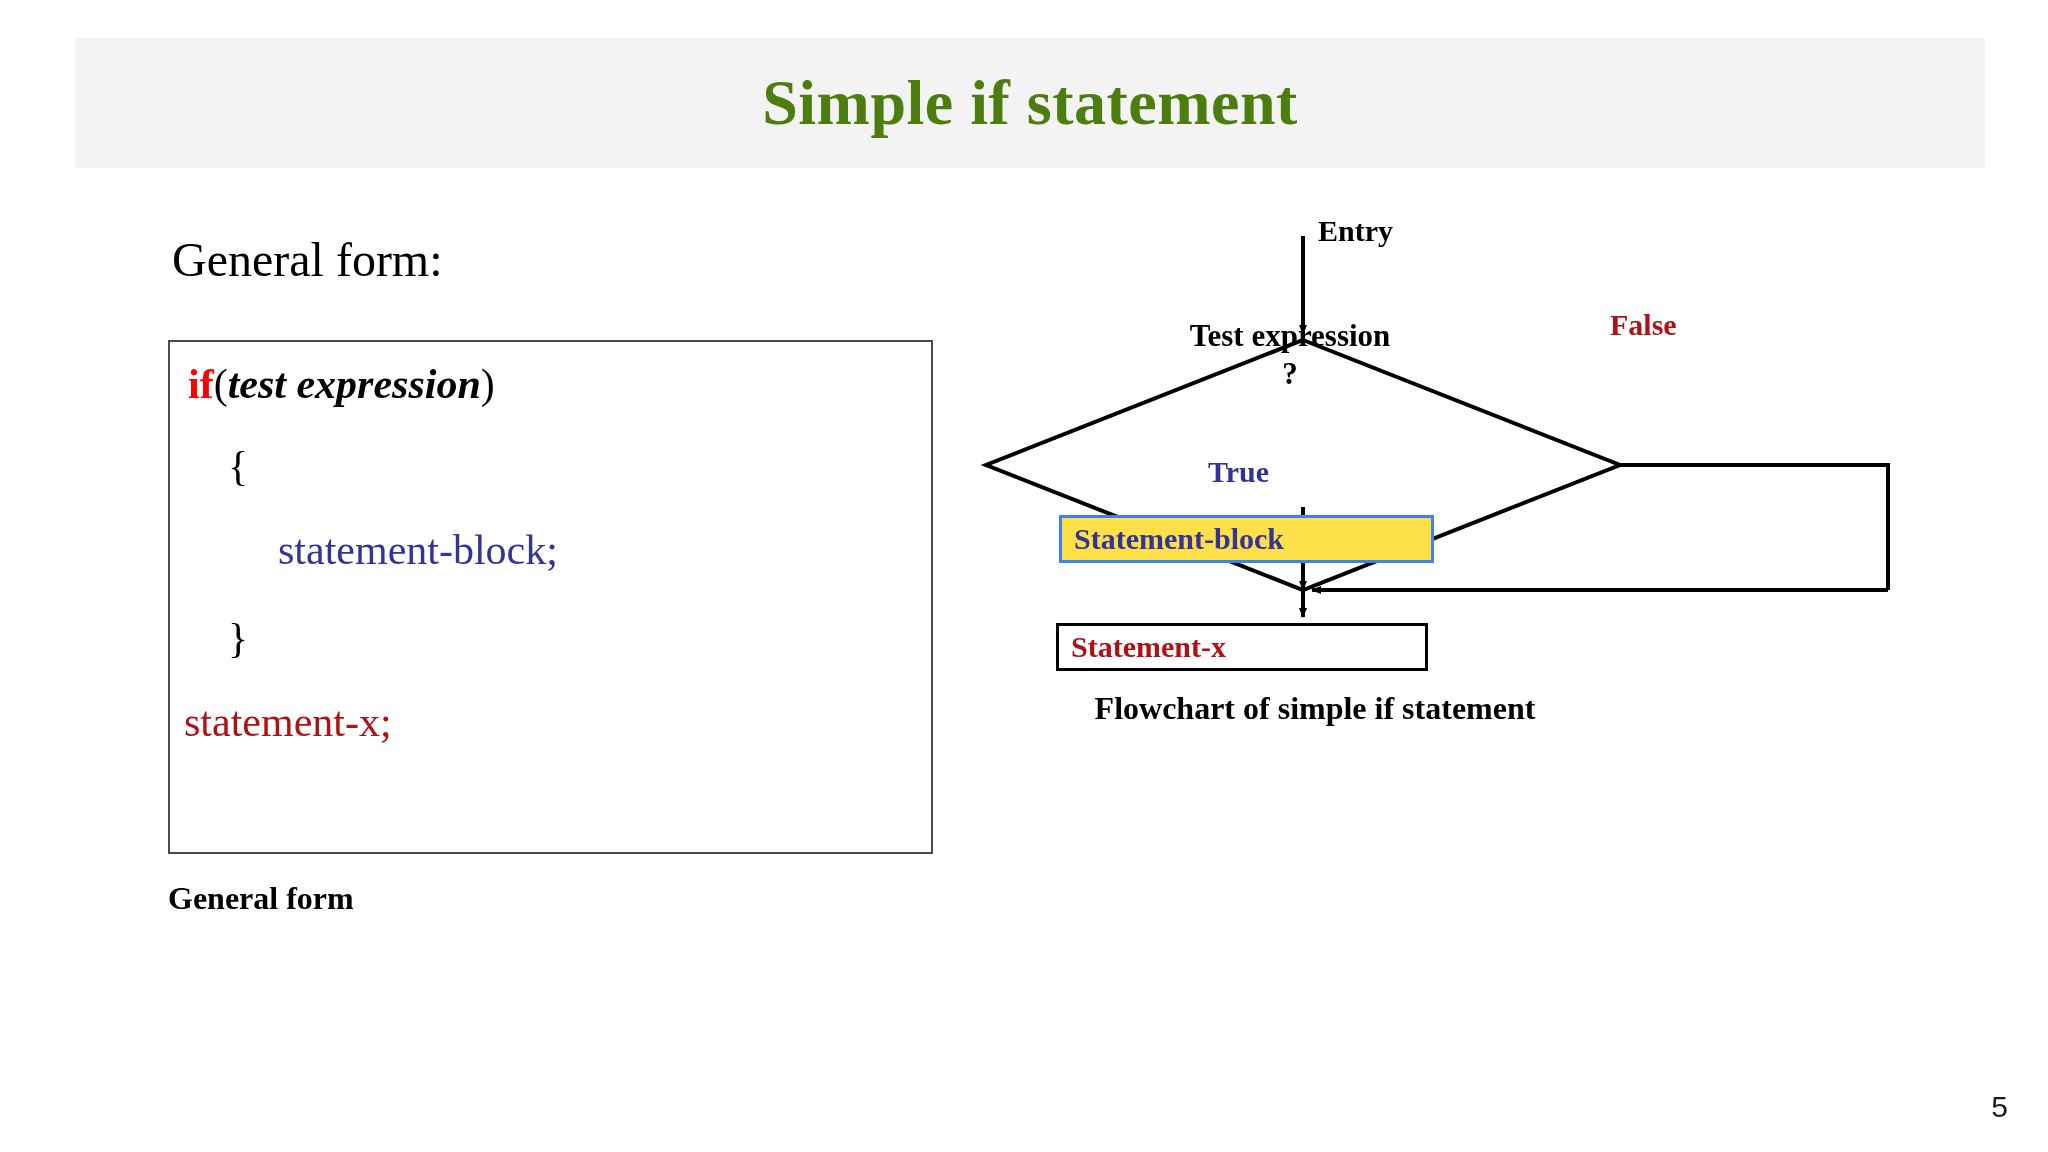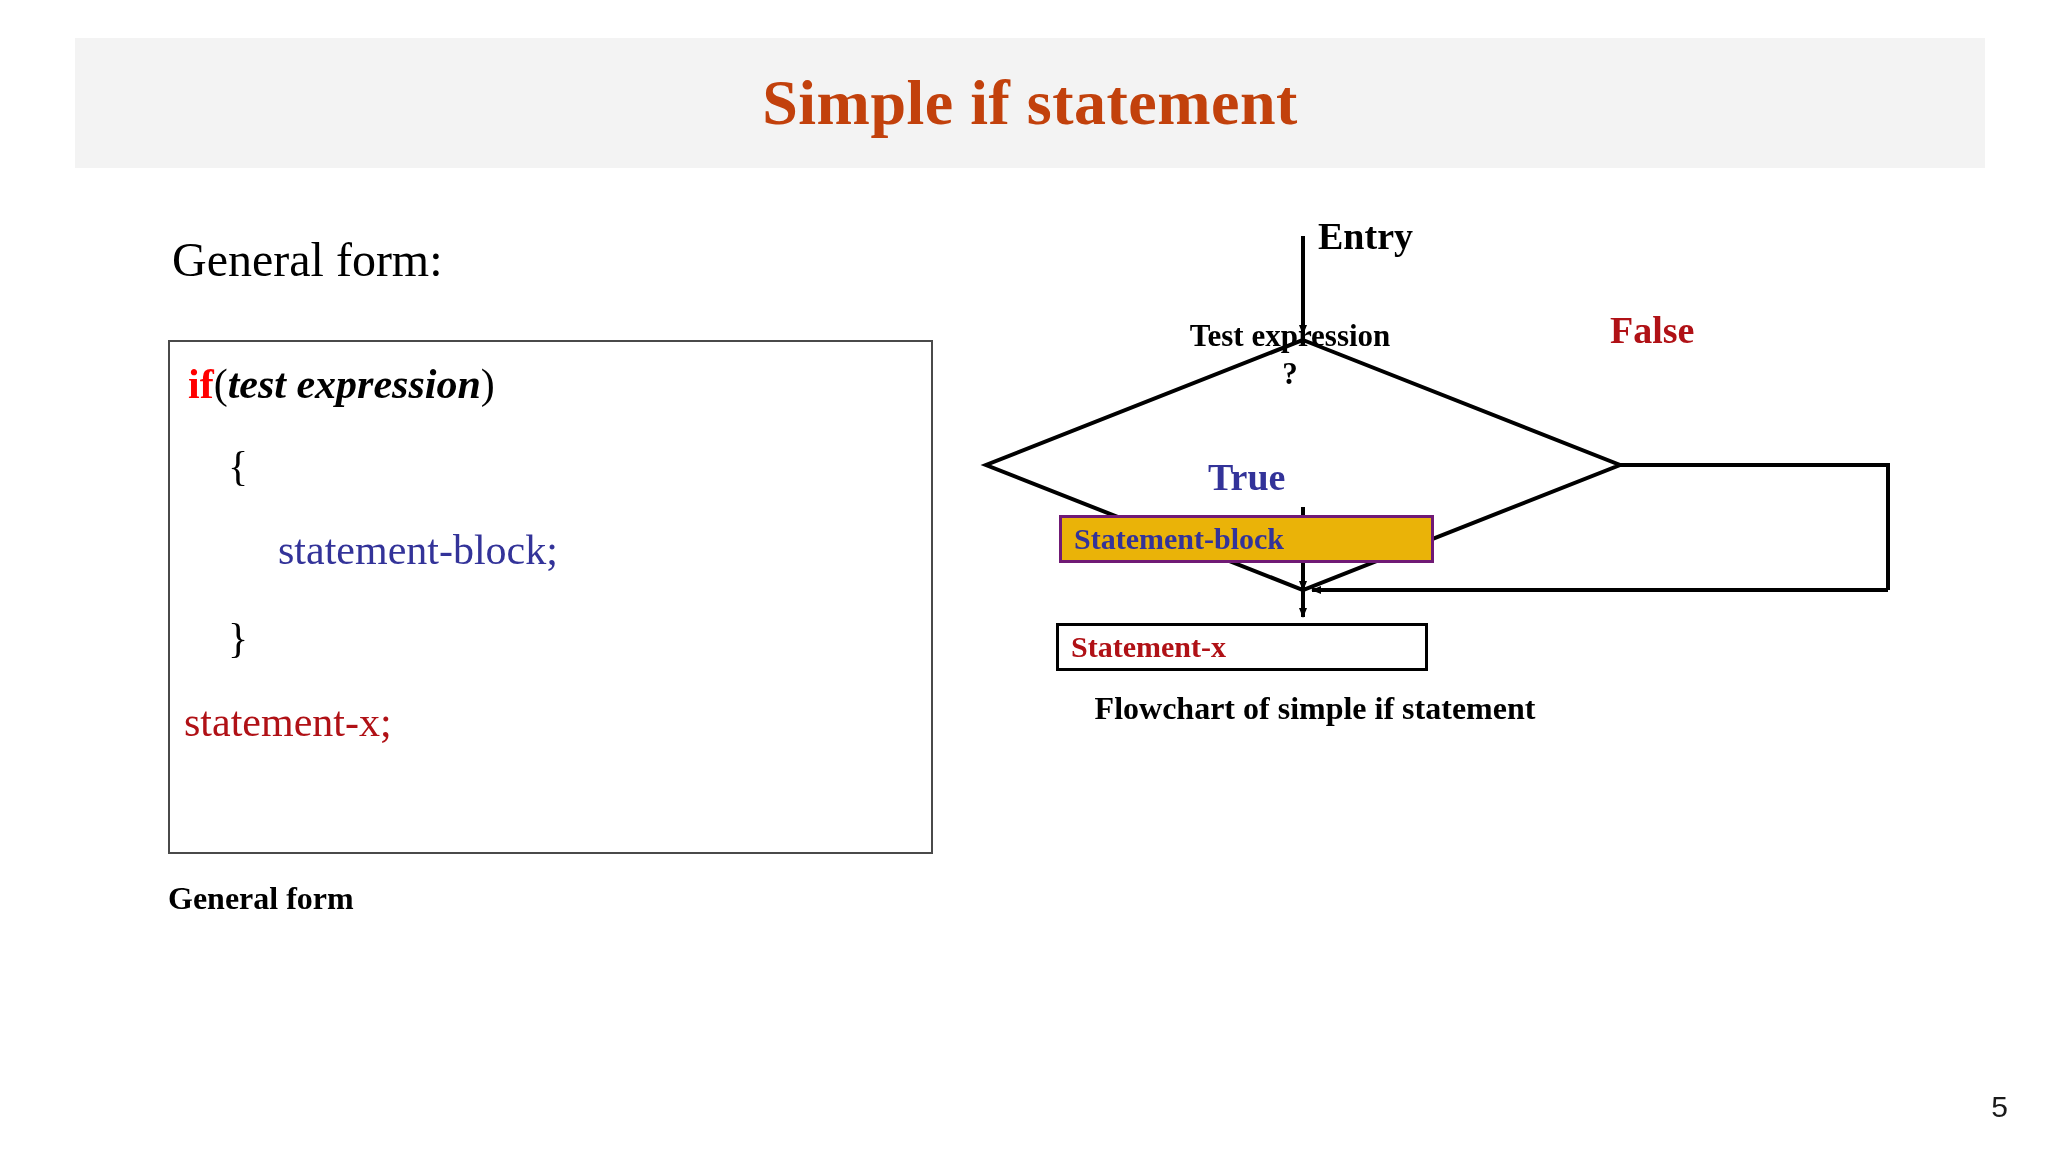--- a/index.html
+++ b/index.html
@@ -29,21 +29,21 @@
     position: absolute;
     left: 0;
     top: 0;
     width: 1910px;
     height: 130px;
     line-height: 130px;
     text-align: center;
     font-family: "Liberation Serif", "DejaVu Serif", serif;
     font-weight: bold;
     font-size: 64px;
-    color: #c2410c;
+    color: #4d7c0f;
     letter-spacing: 0.5px;
     white-space: nowrap;
   }
 
   
   #general-form-heading {
     position: absolute;
     left: 172px;
     top: 232px;
     font-size: 48px;
@@ -107,21 +107,21 @@
     width: 1010px;
     height: 700px;
   }
   #flow-svg {
     position: absolute;
     left: 0;
     top: 0;
   }
   .flow-label {
     position: absolute;
-    font-size: 38px;
+    font-size: 30px;
     font-weight: bold;
     white-space: nowrap;
   }
   #label-entry {
     left: 358px;
     top: -16px;
     color: #000000;
   }
   #label-test-expression {
     left: 0;
@@ -149,22 +149,22 @@
     left: 248px;
     top: 225px;
     color: #333399;
   }
   #box-statement-block {
     position: absolute;
     left: 99px;
     top: 285px;
     width: 375px;
     height: 48px;
-    border: 3px solid #701a75;
-    background: #eab308;
+    border: 3px solid #3b82f6;
+    background: #fde047;
     box-sizing: border-box;
   }
   #box-statement-x {
     position: absolute;
     left: 96px;
     top: 393px;
     width: 372px;
     height: 48px;
     border: 3px solid #000000;
     background: #ffffff;

